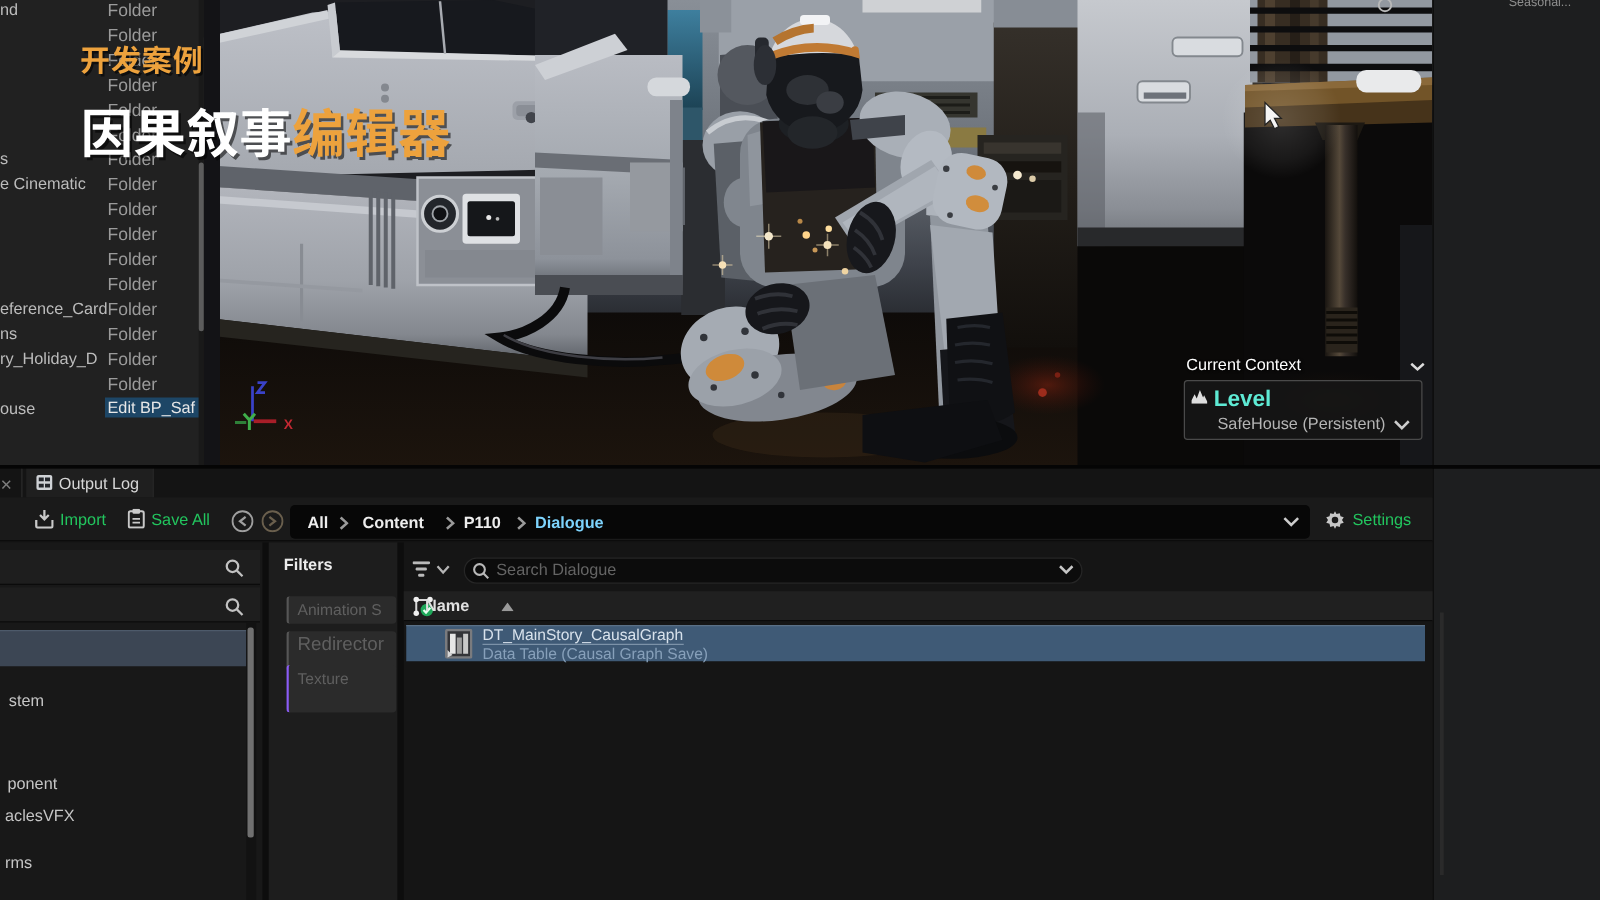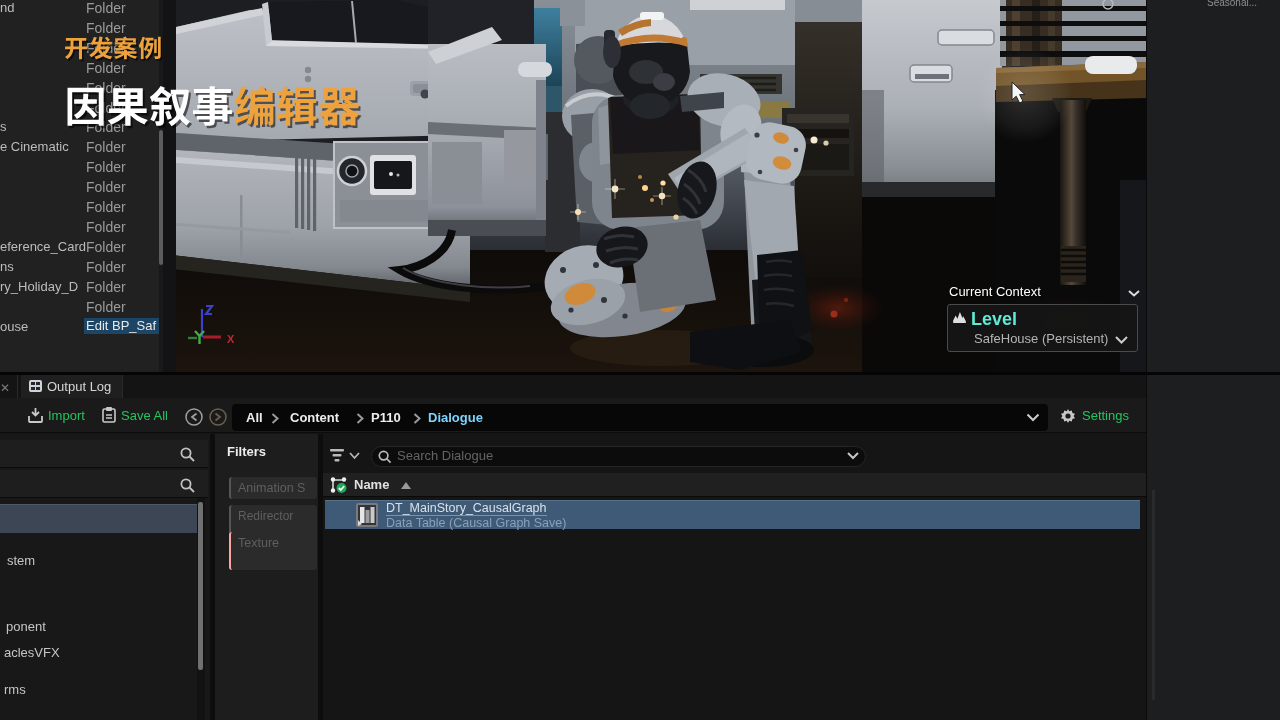--- a/index.html
+++ b/index.html
@@ -434,22 +434,22 @@
 <div style="position:absolute;left:7px;top:119px;color:#c5c5c5;font-size:13px;">stem</div>
 <div style="position:absolute;left:6px;top:185px;color:#c5c5c5;font-size:13px;">ponent</div>
 <div style="position:absolute;left:4px;top:211px;color:#c5c5c5;font-size:13px;">aclesVFX</div>
 <div style="position:absolute;left:4px;top:248px;color:#c5c5c5;font-size:13px;">rms</div>
 <div style="position:absolute;left:197px;top:64px;width:8px;height:222px;background:#121212;"></div>
 <div style="position:absolute;left:198px;top:68px;width:5px;height:168px;background:#707070;border-radius:2px;"></div>
 <div style="position:absolute;left:210px;top:0;width:5px;height:286px;background:#0d0d0d;"></div>
 <div style="position:absolute;left:215px;top:0;width:103px;height:286px;background:#1d1d1d;"></div>
 <div style="position:absolute;left:227px;top:10px;color:#ececec;font-size:13px;font-weight:bold;">Filters</div>
 <div style="position:absolute;left:229px;top:43px;width:88px;height:22px;background:#2b2b2b;border-radius:3px;border-left:2px solid #565656;color:#5f5f5f;font-size:12.5px;line-height:22px;padding-left:7px;">Animation S</div>
-<div style="position:absolute;left:229px;top:71px;width:88px;height:32px;background:#2b2b2b;border-radius:3px;border-left:2px solid #565656;color:#5f5f5f;font-size:12px;line-height:22px;padding-left:7px;">Redirector</div>
-<div style="position:absolute;left:229px;top:98px;width:88px;height:38px;background:#2b2b2b;border-radius:3px;border-left:2px solid #fca5a5;color:#5f5f5f;font-size:12.5px;line-height:22px;padding-left:7px;">Texture</div>
+<div style="position:absolute;left:229px;top:71px;width:88px;height:32px;background:#2b2b2b;border-radius:3px;border-left:2px solid #565656;color:#5f5f5f;font-size:15px;line-height:22px;padding-left:7px;">Redirector</div>
+<div style="position:absolute;left:229px;top:98px;width:88px;height:38px;background:#2b2b2b;border-radius:3px;border-left:2px solid #8b5cf6;color:#5f5f5f;font-size:12.5px;line-height:22px;padding-left:7px;">Texture</div>
 <div style="position:absolute;left:318px;top:0;width:5px;height:286px;background:#0d0d0d;"></div>
 <svg style="position:absolute;left:330px;top:15px;" width="15" height="14" viewBox="0 0 15 14">
       <rect x="0" y="0" width="14" height="2.4" rx="1" fill="#bababa"></rect>
       <rect x="2.5" y="5" width="9" height="2.4" rx="1" fill="#bababa"></rect>
       <rect x="4.5" y="10" width="5" height="2.4" rx="1" fill="#bababa"></rect>
     </svg>
 <svg style="position:absolute;left:349px;top:18px;" width="11" height="8" viewBox="0 0 11 8">
       <path d="M1,1 L5.5,6 L10,1" fill="none" stroke="#b5b5b5" stroke-width="1.8"></path>
     </svg>
 <div style="position:absolute;left:371px;top:12px;width:495px;height:21px;background:#0c0c0c;border:1px solid #262626;border-radius:11px;"></div>
@@ -463,21 +463,21 @@
     </svg>
 <div style="position:absolute;left:323px;top:39px;width:823px;height:24px;background:#202020;border-bottom:1px solid #0a0a0a;"></div>
 <svg style="position:absolute;left:330px;top:43px;" width="18" height="17" viewBox="0 0 18 17">
 <path d="M3,3 L3,13 M3,3 L14,3" stroke="#d8d8d8" stroke-width="1.6" fill="none"></path>
 <circle cx="3" cy="2.5" r="2.2" fill="#f0f0f0"></circle>
       <circle cx="3" cy="13.5" r="2.2" fill="#f0f0f0"></circle>
       <circle cx="14" cy="2.5" r="2.2" fill="#f0f0f0"></circle>
 <circle cx="11.5" cy="11" r="5" fill="#1fa85a"></circle>
 <path d="M8.8,11 L10.8,13 L14.2,9.2" stroke="#eafff2" stroke-width="1.8" fill="none"></path>
 </svg>
-<div style="position:absolute;left:354px;top:43px;color:#e0e0e0;font-size:13px;font-weight:bold;">Name</div>
+<div style="position:absolute;left:340px;top:43px;color:#e0e0e0;font-size:13px;font-weight:bold;">Name</div>
 <svg style="position:absolute;left:401px;top:48px;" width="10" height="7" viewBox="0 0 10 7">
       <path d="M5,0 L10,7 L0,7 Z" fill="#9a9a9a"></path>
     </svg>
 <div style="position:absolute;left:325px;top:66px;width:815px;height:29px;background:#3f5a76;border-top:1px solid #5a7086;"></div>
 <svg style="position:absolute;left:356px;top:69px;" width="22" height="24" viewBox="0 0 22 24">
       <rect x="0" y="0" width="22" height="24" rx="2" fill="#7a7b7e"></rect>
       <rect x="2" y="2" width="18" height="20" fill="#333438"></rect>
       <rect x="4" y="4" width="4.5" height="16" fill="#e6e6e6"></rect>
       <rect x="9.5" y="7" width="4" height="13" fill="#9d9d9d"></rect>
       <rect x="14.5" y="4" width="4" height="16" fill="#c9c9c9"></rect>

